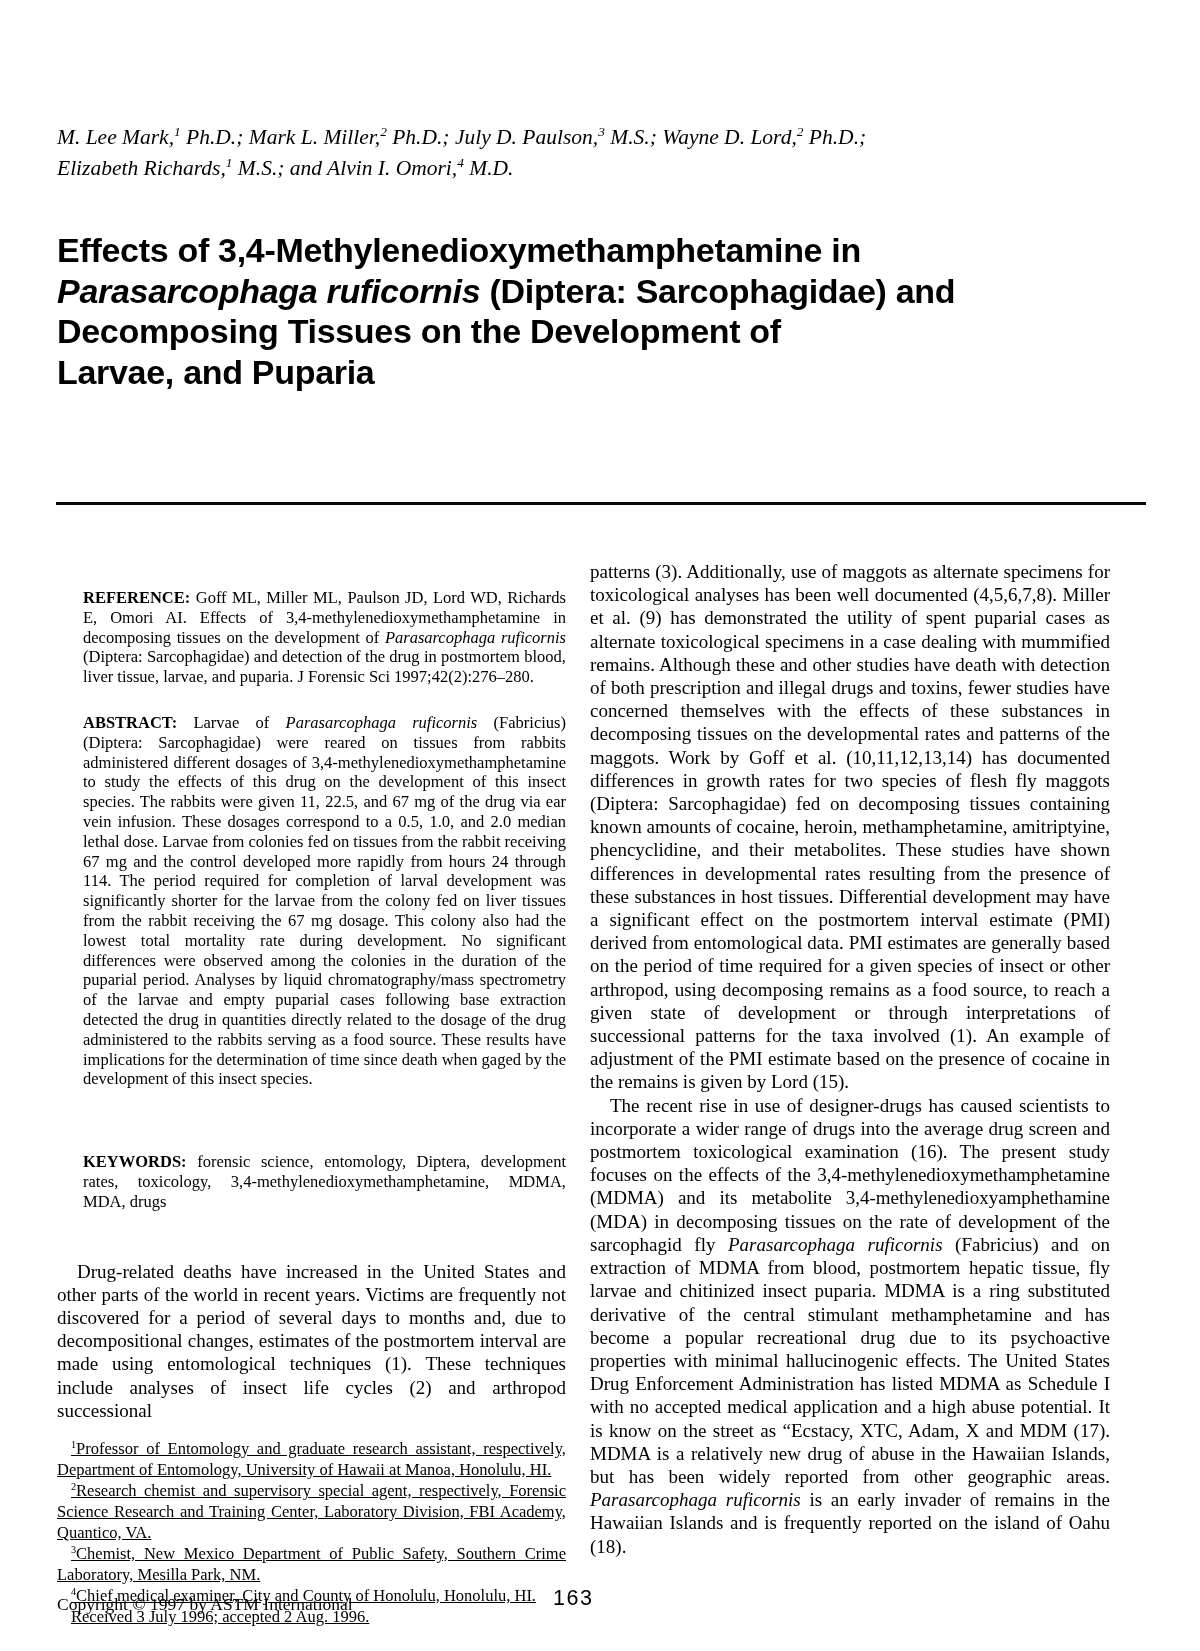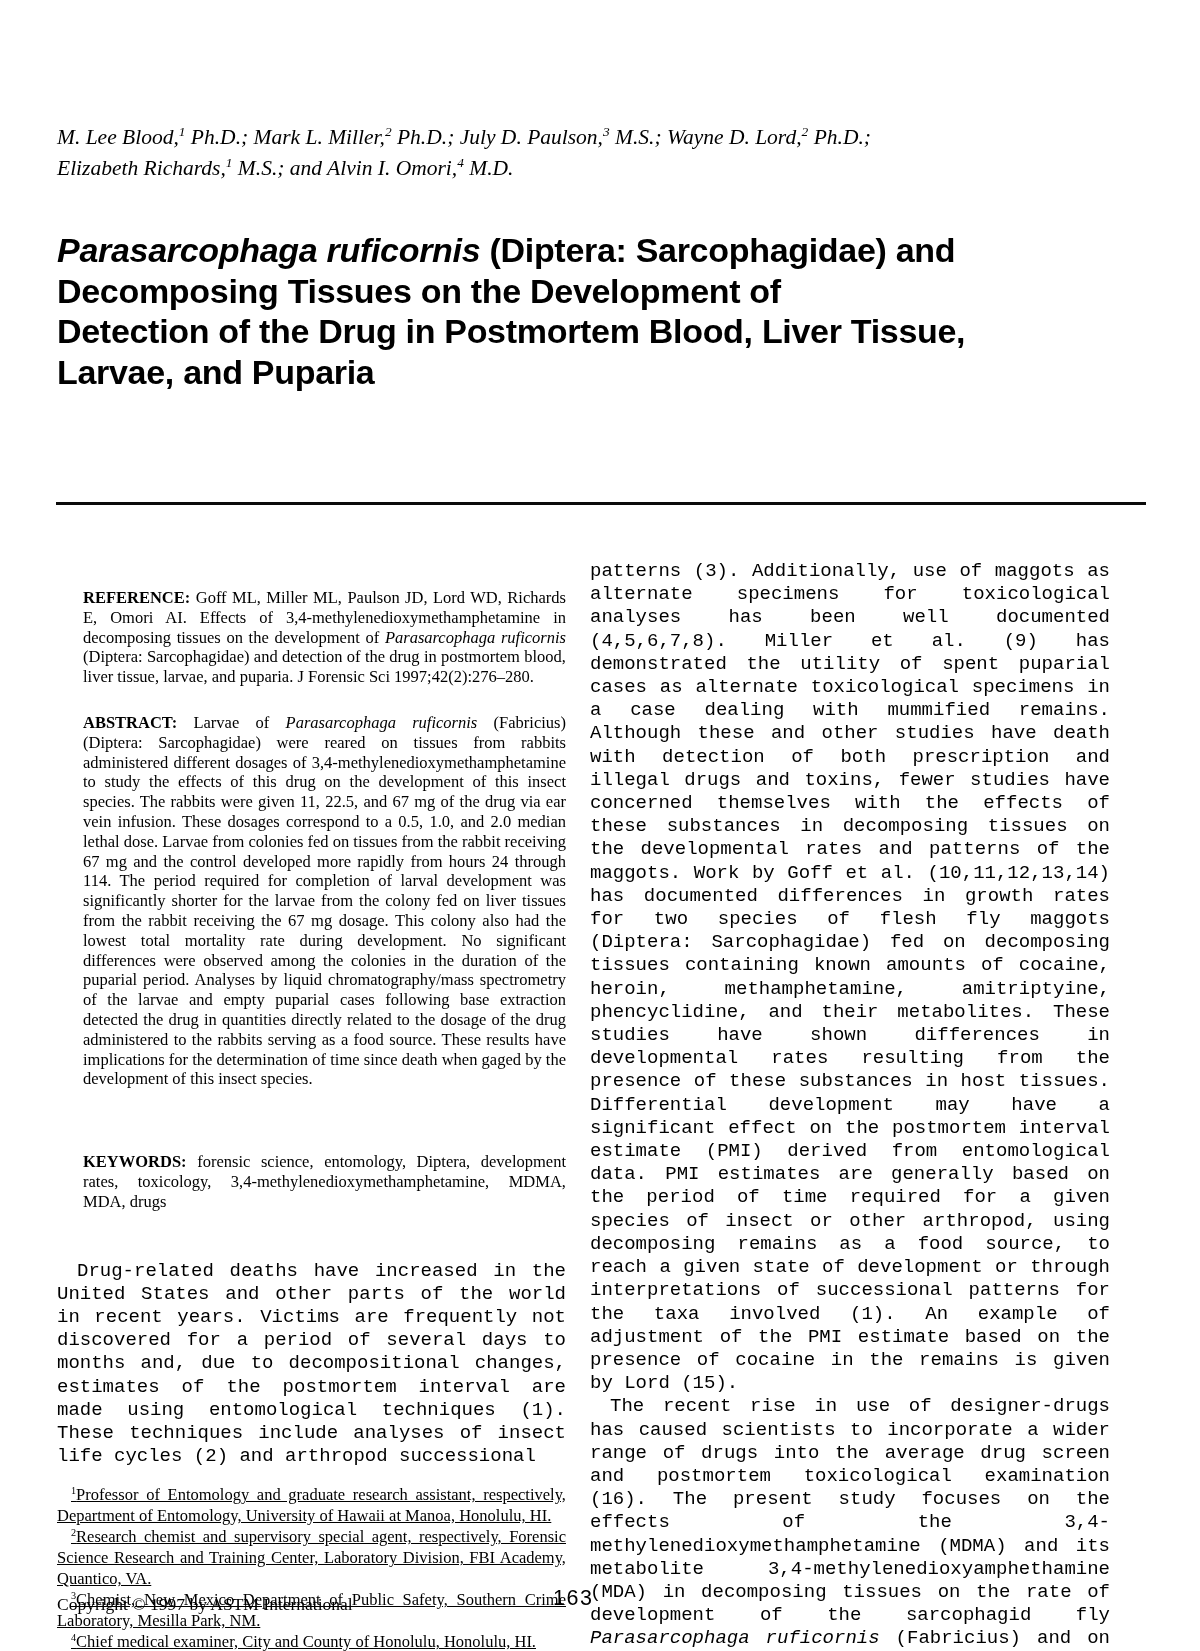--- a/index.html
+++ b/index.html
@@ -28,21 +28,21 @@
   
   .col-left  { position:absolute; left:57px;  top:588px; width:509px; }
   .col-right { position:absolute; left:590px; top:560px; width:520px; }
   .meta-block {
     margin:0 0 26px 26px; width:483px; box-sizing:border-box;
     font-size:16.5px; line-height:19.8px; text-align:justify;
   }
   .meta-block.abstract { margin-bottom:63px; }
   .meta-block.keywords { margin-bottom:48px; }
   .body-para {
-    margin:0; font-size:19px; line-height:23.2px; text-align:justify;font-family:Liberation Mono, monospace;
+    margin:0; font-size:19px; line-height:23.2px; text-align:justify;
   }
   .body-para.indented { text-indent:20px; }
   .intro { margin-bottom:16px; }
   .footnotes { font-size:16.5px; line-height:21px; text-align:justify;text-decoration:underline; }
   .footnotes p { margin:0; text-indent:14px; }
   
   .footer-copyright {
     position:absolute; left:57px; top:1593px;
     font-size:17.5px; line-height:22px;text-align:right;
   }
@@ -50,28 +50,28 @@
     position:absolute; left:553px; top:1586px;
     font-family:"Liberation Sans", sans-serif; font-size:21.5px; letter-spacing:1.5px;
   }
 </style>
 </head>
 <body>
 
 <div class="page">
 
   <div class="authors">
-    <div><span>M. Lee Blood,</span><sup>1</sup><span> Ph.D.; Mark L. Miller,</span><sup>2</sup><span> Ph.D.; July D. Paulson,</span><sup>3</sup><span> M.S.; Wayne D. Lord,</span><sup>2</sup><span> Ph.D.;</span></div>
+    <div><span>M. Lee Mark,</span><sup>1</sup><span> Ph.D.; Mark L. Miller,</span><sup>2</sup><span> Ph.D.; July D. Paulson,</span><sup>3</sup><span> M.S.; Wayne D. Lord,</span><sup>2</sup><span> Ph.D.;</span></div>
     <div><span>Elizabeth Richards,</span><sup>1</sup><span> M.S.; and Alvin I. Omori,</span><sup>4</sup><span> M.D.</span></div>
   </div>
 
   <h1 class="title">
+    <div><span>Effects of 3,4-Methylenedioxymethamphetamine in</span></div>
     <div><span class="seg-i">Parasarcophaga ruficornis</span><span> (Diptera: Sarcophagidae) and</span></div>
     <div><span>Decomposing Tissues on the Development of</span></div>
-    <div><span>Detection of the Drug in Postmortem Blood, Liver Tissue,</span></div>
     <div><span>Larvae, and Puparia</span></div>
   </h1>
 
   <div class="rule"></div>
 
   <div class="col-left">
     <p class="meta-block reference"><span class="seg-b">REFERENCE: </span><span>Goff ML, Miller ML, Paulson JD, Lord WD, Richards E, Omori AI. Effects of 3,4-methylenedioxymethamphetamine in decomposing tissues on the development of </span><span class="seg-i">Parasarcophaga ruficornis</span><span> (Diptera: Sarcophagidae) and detection of the drug in postmortem blood, liver tissue, larvae, and puparia. J Forensic Sci 1997;42(2):276–280.</span></p>
     <p class="meta-block abstract"><span class="seg-b">ABSTRACT: </span><span>Larvae of </span><span class="seg-i">Parasarcophaga ruficornis</span><span> (Fabricius) (Diptera: Sarcophagidae) were reared on tissues from rabbits administered different dosages of 3,4-methylenedioxymethamphetamine to study the effects of this drug on the development of this insect species. The rabbits were given 11, 22.5, and 67 mg of the drug via ear vein infusion. These dosages correspond to a 0.5, 1.0, and 2.0 median lethal dose. Larvae from colonies fed on tissues from the rabbit receiving 67 mg and the control developed more rapidly from hours 24 through 114. The period required for completion of larval development was significantly shorter for the larvae from the colony fed on liver tissues from the rabbit receiving the 67 mg dosage. This colony also had the lowest total mortality rate during development. No significant differences were observed among the colonies in the duration of the puparial period. Analyses by liquid chromatography/mass spectrometry of the larvae and empty puparial cases following base extraction detected the drug in quantities directly related to the dosage of the drug administered to the rabbits serving as a food source. These results have implications for the determination of time since death when gaged by the development of this insect species.</span></p>
     <p class="meta-block keywords"><span class="seg-b">KEYWORDS: </span><span>forensic science, entomology, Diptera, development rates, toxicology, 3,4-methylenedioxymethamphetamine, MDMA, MDA, drugs</span></p>
     <p class="body-para indented intro"><span>Drug-related deaths have increased in the United States and other parts of the world in recent years. Victims are frequently not discovered for a period of several days to months and, due to decompositional changes, estimates of the postmortem interval are made using entomological techniques (1). These techniques include analyses of insect life cycles (2) and arthropod successional</span></p>

